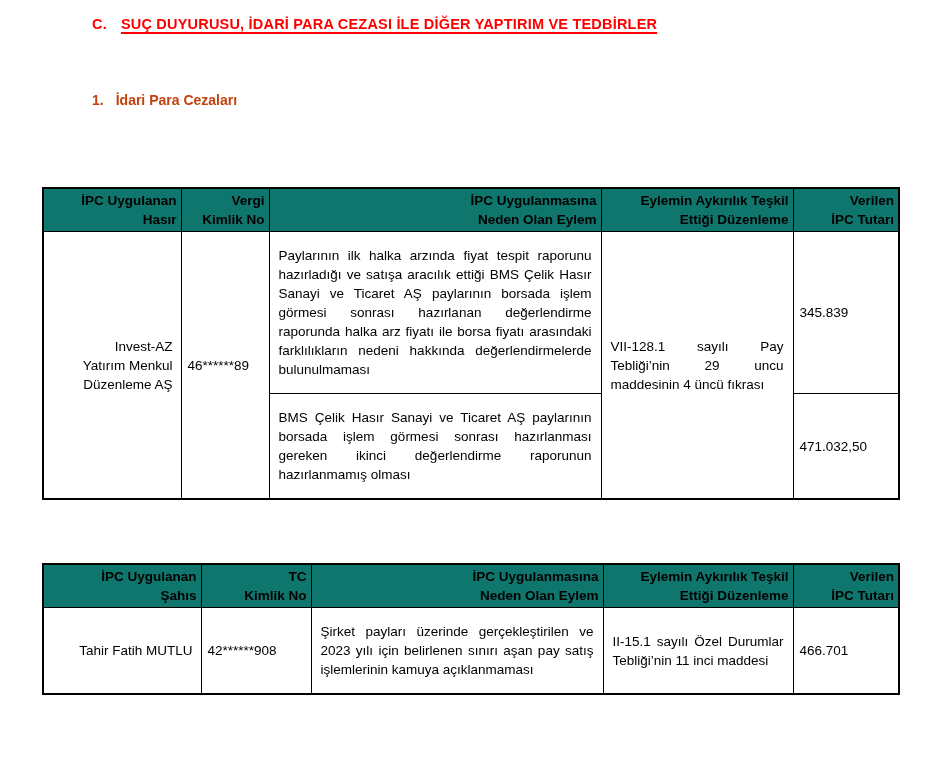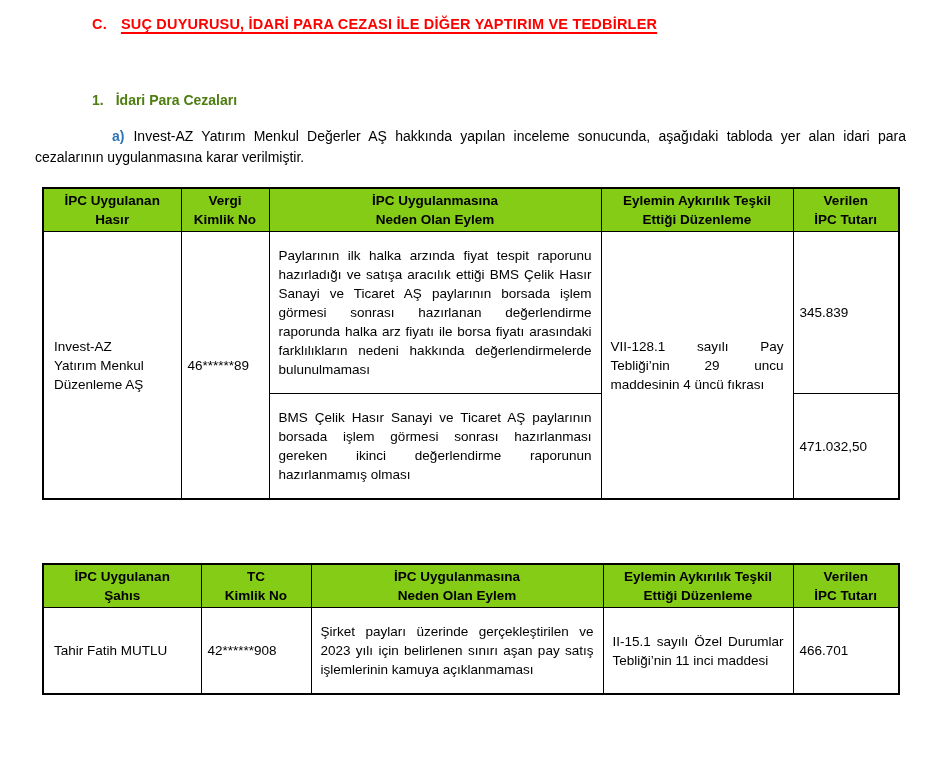--- a/index.html
+++ b/index.html
@@ -20,21 +20,21 @@
   .main-heading .h-letter { margin-right: 14px; }
   .main-heading .h-text {
     text-decoration: underline;
     text-decoration-thickness: 2px;
     text-underline-offset: 3px;
   }
 
   
   .section-heading {
     position: absolute; left: 92px; top: 92px;
-    font-size: 14px; font-weight: bold; color: #4d7c0f; white-space: nowrap;
+    font-size: 14px; font-weight: bold; color: #c2410c; white-space: nowrap;
   }
   .section-heading .s-num { margin-right: 12px; }
 
   
   .para {
     position: absolute; left: 35px; width: 871px;
     font-size: 14px; line-height: 21px; text-align: justify; color: #000000;
   }
   .para-a { top: 126px; text-indent: 77px; }
   .para-b { top: 503px; text-indent: 78px; }
@@ -48,47 +48,44 @@
     font-size: 13.5px; line-height: 19px;
   }
   #table1 { top: 187px; width: 856px; }
   #table2 { top: 563px; width: 856px; }
   table.fines th, table.fines td {
     border: 1px solid #000000;
     vertical-align: middle;
     overflow: hidden;
   }
   table.fines th {
-    background: #84cc16;
-    font-weight: bold; text-align: center;
+    background: #0f766e;
+    font-weight: bold; text-align: right;
     padding: 2px 4px; height: 42px;
   }
-  td.cell-left   { text-align: left;   padding: 4px 8px 4px 10px; }
+  td.cell-left   { text-align: right;   padding: 4px 8px 4px 10px; }
   td.cell-center { text-align: left; padding: 4px 6px; }
   td.cell-just   { text-align: justify; padding: 14px 9px; }
   #table1 tr.r1 { height: 142px; }
   #table1 tr.r2 { height: 86px; }
   #table2 tr.r1 { height: 63px; }
 </style>
 </head>
 <body>
 
 <div class="page">
 
   <div class="main-heading">
     <span class="h-letter">C.</span><span class="h-text">SUÇ DUYURUSU, İDARİ PARA CEZASI İLE DİĞER YAPTIRIM VE TEDBİRLER</span>
   </div>
 
   <div class="section-heading">
     <span class="s-num">1.</span><span>İdari Para Cezaları</span>
   </div>
 
-  <p class="para para-a">
-    <span class="marker">a)</span><span>Invest-AZ Yatırım Menkul Değerler AŞ hakkında yapılan inceleme sonucunda, aşağıdaki tabloda yer alan idari para cezalarının uygulanmasına karar verilmiştir.</span>
-  </p>
 
   <table class="fines" id="table1">
     <colgroup>
       <col style="width:138px">
         <col style="width:88px">
         <col style="width:332px">
         <col style="width:192px">
         <col style="width:106px">
     </colgroup>
     <thead>

